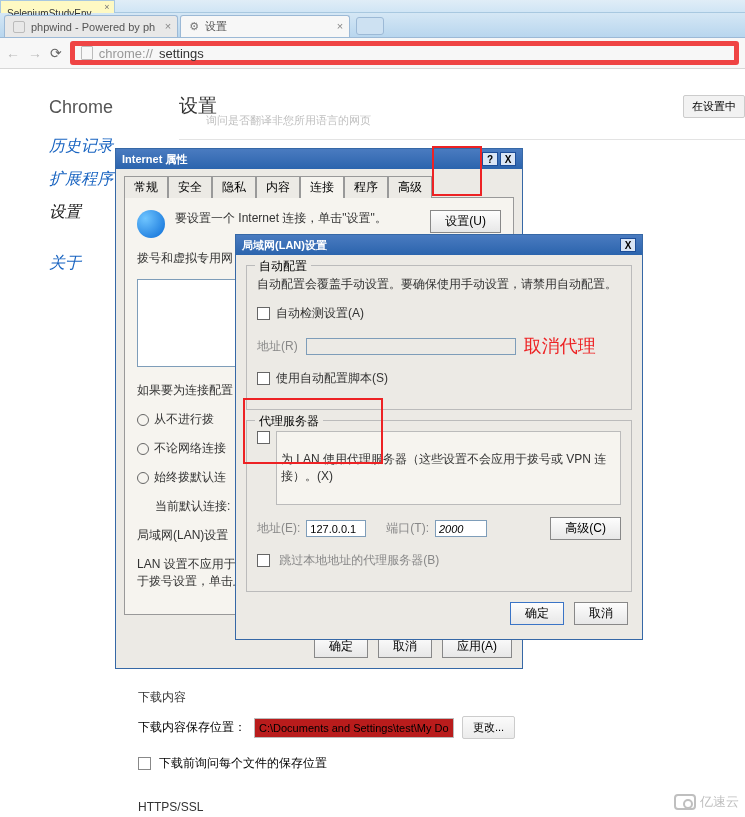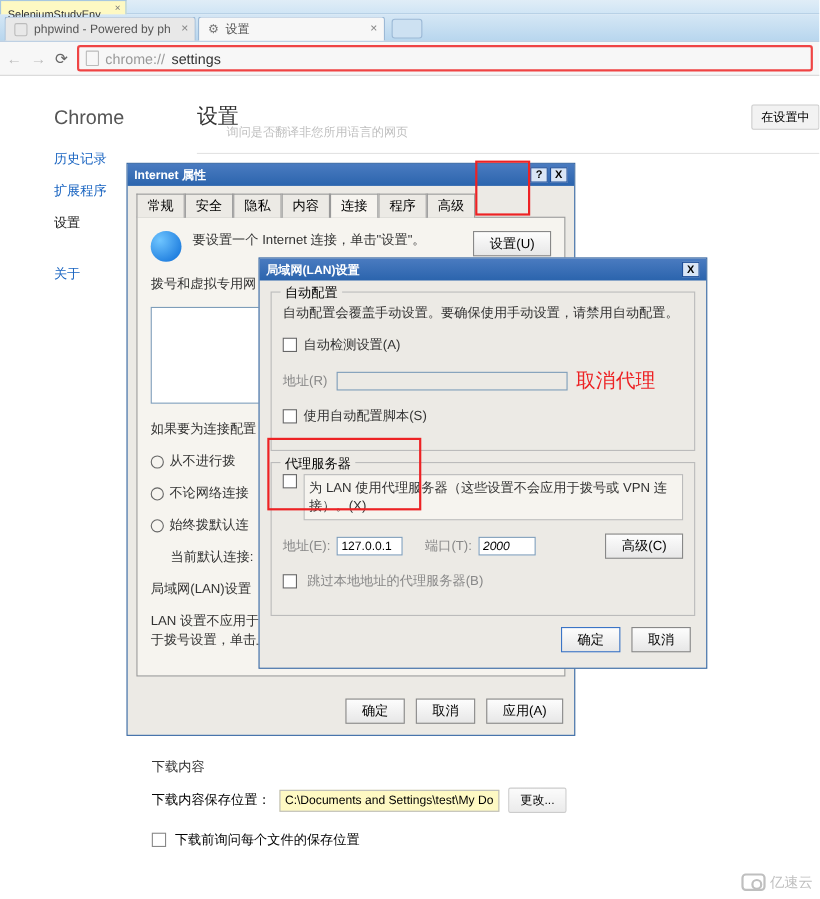--- a/index.html
+++ b/index.html
@@ -16,46 +16,46 @@
 .tab.active{ background:#f7f7f7;}
 .tab .page-ico{ width:12px; height:12px; border:1px solid #bbb; border-radius:2px; margin-right:6px;}
 .tab .x{ position:absolute; right:6px; top:4px; font-size:11px; color:#888;}
 .tab .gear{ margin-right:6px; color:#777;}
 .newtab{ width:28px; height:18px; background:#cde1f2; border:1px solid #9cb9d6; border-radius:3px; margin-left:4px; margin-bottom:2px;}
 
 
 .toolbar{ height:31px; background:#f7f7f7; border-bottom:1px solid #d7d7d7; display:flex; align-items:center; padding:0 6px; gap:8px;}
 .nav-arr{ color:#bbb; font-size:14px;}
 .reload{ color:#666; font-size:14px;}
-.omnibox{ flex:1; height:24px; border:2px solid #ef4444; border-radius:3px; display:flex; align-items:center; padding:0 6px; gap:6px; color:#777; font-size:13px;}
+.omnibox{ flex:1; height:24px; border:5px solid #ef4444; border-radius:3px; display:flex; align-items:center; padding:0 6px; gap:6px; color:#777; font-size:13px;}
 .omnibox .page-ico{ width:12px; height:14px; border:1px solid #bbb; border-radius:1px;}
 .omnibox .url{ color:#333; }
 .omnibox .dim{ color:#999;}
 
 
 .main{ display:flex; }
 .sidebar{ width:120px; padding:28px 10px 0 8px;margin-left:41px;}
 .sidebar h2{ font-size:18px; color:#555; font-weight:normal; margin-bottom:18px;}
-.sidebar a{ display:block; color:#1964c1; font-size:12px; margin-bottom:12px; text-decoration:none;}
+.sidebar a{ display:block; color:#1964c1; font-size:16px; margin-bottom:12px; text-decoration:none;font-style:italic;}
 .sidebar a.cur{ color:#202020;}
 .sidebar .spacer{ height:18px;}
 .content{ flex:1; padding:24px 0 0 18px; position:relative;}
 .content h1{ font-size:19px; color:#333; font-weight:normal;}
 .hint{ color:#bfbfbf; font-size:11px; position:absolute; top:44px; left:45px;}
 .hr{ height:1px; background:#e3e3e3; margin-top:20px; width:100%;}
 .right-btn{ position:absolute; top:26px; right:0; border:1px solid #ccc; background:#f2f2f2; padding:3px 8px; font-size:11px; border-radius:2px;}
 
 
 .lower{ position:absolute; top:630px; left:138px; width:560px;}
 .row{ display:flex; align-items:center; gap:8px; margin:6px 0; font-size:12px;}
 .cb{ width:13px; height:13px; border:1px solid #888; background:#fff;}
 .cb.checked::after{ content:"✓"; font-size:11px; color:#000; position:relative; top:-2px; left:1px;}
 .link{ color:#1964c1;}
 .sec-h{ font-size:12px; color:#333; margin-top:36px; margin-bottom:10px;}
-.pathbox{ border:1px solid #bbb; padding:3px 4px; font-size:11px; width:200px; background:#fef9c3;}
+.pathbox{ border:1px solid #bbb; padding:3px 4px; font-size:11px; width:200px; background:#b91c1c;}
 .btn2{ border:1px solid #ccc; background:linear-gradient(#fbfbfb,#ebebeb); padding:3px 10px; font-size:11px; border-radius:2px;}
 
 
 .dlg{ position:absolute; top:148px; left:115px; width:408px; background:#eceae5; border:1px solid #3668a6;}
 .dlg-title{ height:20px; background:linear-gradient(#4a7bc0,#2b64ad); color:#fff; font-size:11px; font-weight:bold; padding:2px 6px; display:flex; align-items:center;}
 .dlg-title .sp{flex:1;}
 .dlg-title .wbtn{ width:16px; height:14px; background:#d9e5f5; border:1px solid #1d4e99; color:#000; font-size:10px; display:flex; align-items:center; justify-content:center; margin-left:2px;}
 .dlg-body{ padding:0 8px 10px 8px;}
 .tabs2{ display:flex; margin-top:6px;}
 .tab2{ border:1px solid #999; border-bottom:none; background:#eceae5; padding:2px 9px; font-size:12px; margin-right:0px; position:relative; top:1px;}
@@ -146,20 +146,21 @@
   <div class="sec-h">下载内容</div>
   <div class="row">
     <span>下载内容保存位置：</span>
     <span class="pathbox">C:\Documents and Settings\test\My Do</span>
     <button class="btn2">更改...</button>
   </div>
   <div class="row" style="margin-top:16px;align-items:center;">
     <span class="cb"></span>
     <span>下载前询问每个文件的保存位置</span>
   </div>
+  <div class="sec-h" style="margin-top:28px;">HTTPS/SSL</div>
 </div>
 
 <div class="dlg">
   <div class="dlg-title">
     <span>Internet 属性</span>
     <span class="sp"></span>
     <span class="wbtn">?</span>
     <span class="wbtn">X</span>
   </div>
   <div class="dlg-body">
@@ -214,21 +215,21 @@
       <input class="txtin dis" style="width: 210px;">
       <span class="red-text">取消代理</span>
     </div>
     <div class="p2-row"><span class="chk"></span><span>使用自动配置脚本(S)</span></div>
   </div>
 
   <div class="group">
     <span class="legend">代理服务器</span>
     <div class="p2-row" style="display:flex; align-items:flex-start;">
       <span class="chk"></span>
-      <span style="flex:1; border:1px solid #bbb; padding:3px 4px; background:#f6f4ef;">为 LAN 使用代理服务器（这些设置不会应用于拨号或 VPN 连接）。(X)</span>
+      <span style="flex:1; border:1px solid #bbb; padding:19px 4px; background:#f6f4ef;">为 LAN 使用代理服务器（这些设置不会应用于拨号或 VPN 连接）。(X)</span>
     </div>
     <div class="p2-row" style="display:flex; align-items:center; gap:6px; margin-top:6px;">
       <span style="color:#888;">地址(E):</span>
       <input class="txtin" style="width: 60px;" value="127.0.0.1">
       <span style="color:#888; margin-left:14px;">端口(T):</span>
       <input class="txtin" style="width: 52px; font-style: italic;" value="2000">
       <span style="flex:1;"></span>
       <button class="winbtn">高级(C)</button>
     </div>
     <div class="p2-row" style="margin-top:8px;">

